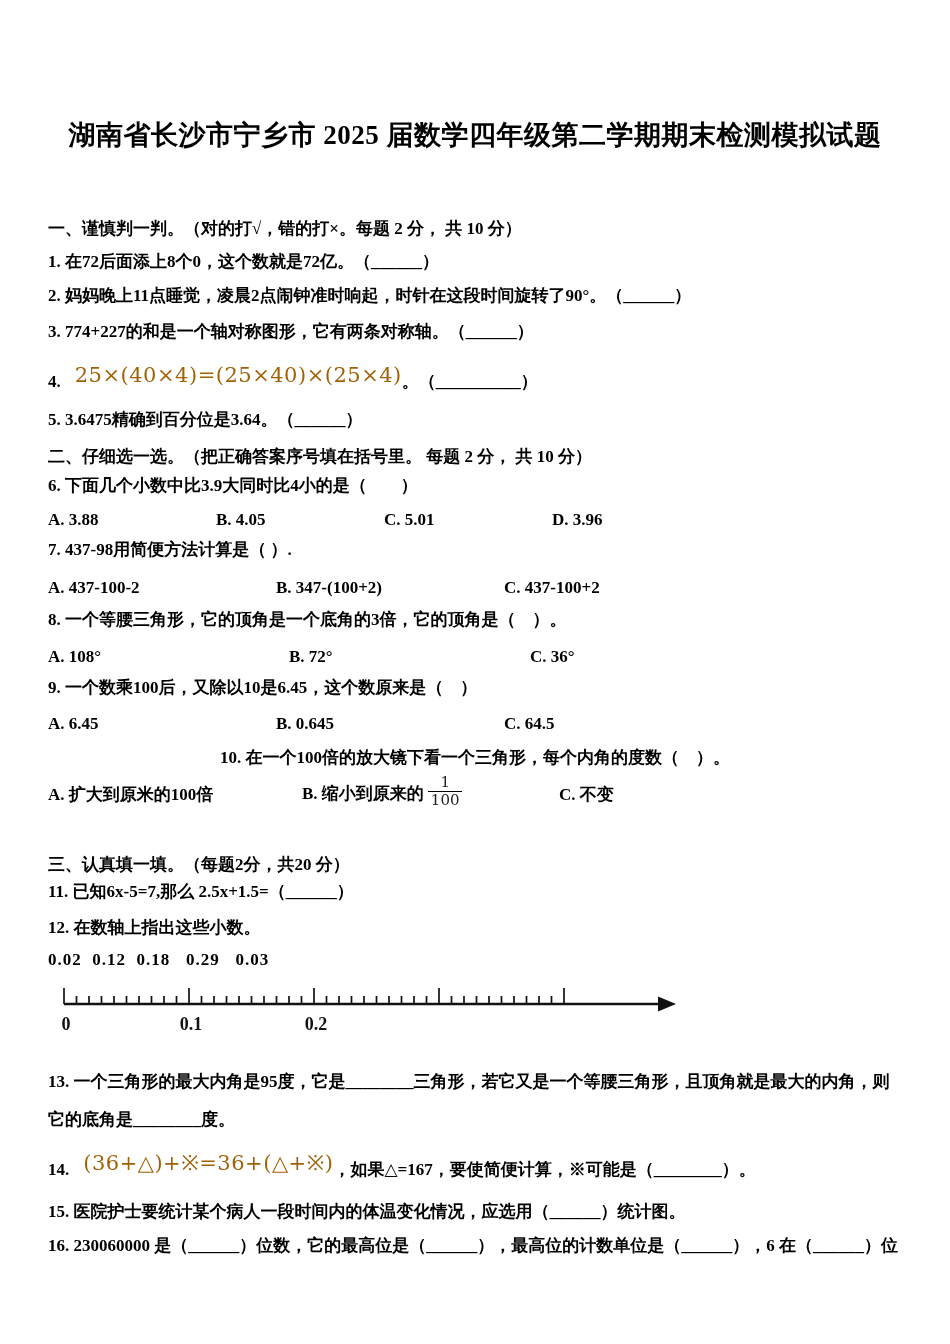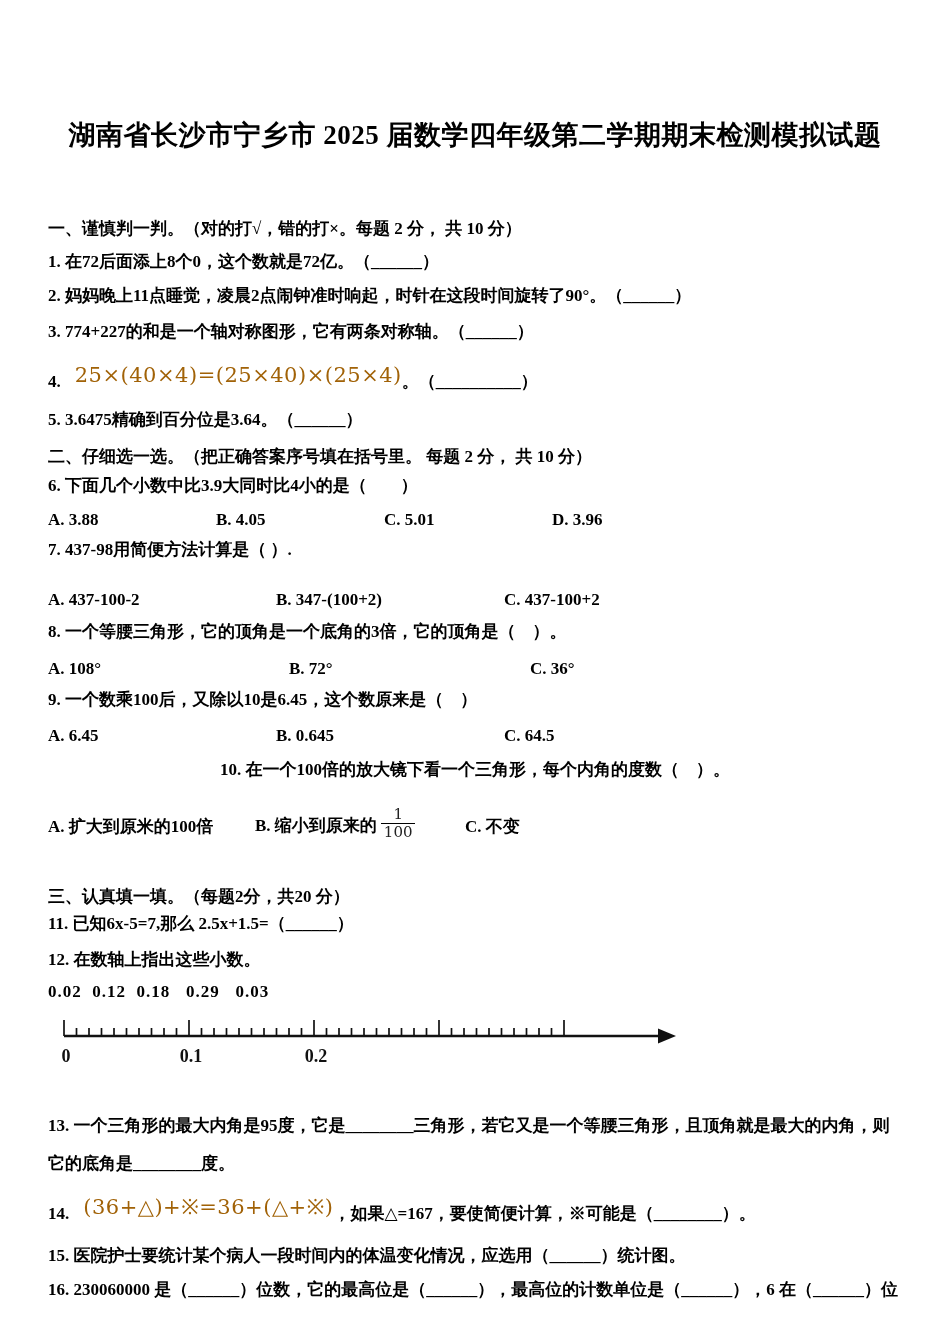--- a/index.html
+++ b/index.html
@@ -62,39 +62,39 @@
 
   <div class="line sec" style="margin-top:12px;">二、仔细选一选。（把正确答案序号填在括号里。 每题 2 分， 共 10 分）</div>
   <div class="line q" style="margin-top:4px;">6. 下面几个小数中比3.9大同时比4小的是（　　）</div>
   <div class="opts opts4" style="margin-top:10px;">
     <span>A. 3.88</span>
     <span>B. 4.05</span>
     <span>C. 5.01</span>
     <span>D. 3.96</span>
   </div>
   <div class="line q" style="margin-top:6px;">7. 437-98用简便方法计算是（ ）.</div>
-  <div class="opts opts3" style="margin-top:26px;">
+  <div class="opts opts3" style="margin-top:14px;">
     <span>A. 437-100-2</span>
     <span>B. 347-(100+2)</span>
     <span>C. 437-100+2</span>
   </div>
   <div class="line q" style="margin-top:8px;">8. 一个等腰三角形，它的顶角是一个底角的3倍，它的顶角是（　）。</div>
   <div class="opts opts3" style="margin-top:13px;gap:13px;">
     <span>A. 108°</span>
     <span>B. 72°</span>
     <span>C. 36°</span>
   </div>
   <div class="line q" style="margin-top:7px;">9. 一个数乘100后，又除以10是6.45，这个数原来是（　）</div>
   <div class="opts opts3" style="margin-top:12px;">
     <span>A. 6.45</span>
     <span>B. 0.645</span>
     <span>C. 64.5</span>
   </div>
   <div class="line q" style="text-align:center;">10. 在一个100倍的放大镜下看一个三角形，每个内角的度数（　）。</div>
-  <div class="opts row-q10" style="margin-top:20px;">
+  <div class="opts row-q10" style="margin-top:0;gap:47px;">
     <span class="optsA">A. 扩大到原米的100倍</span>
     <span class="optsB">
       <span>B. 缩小到原来的</span><span class="frac">
           <span class="fn">1</span>
           <span class="fd">100</span>
         </span>
     </span>
     <span>C. 不变</span>
   </div>
 
@@ -147,21 +147,21 @@
         <line x1="489.5" x2="489.5" y1="16" y2="24"></line>
         <line x1="502" x2="502" y1="8" y2="24"></line>
       </g>
     <line x1="2" y1="24" x2="600" y2="24" stroke="#111" stroke-width="2.6"></line>
     <path d="M614,24 L596,16.5 L596,31.5 Z" fill="#111"></path>
     <text x="4" y="50" text-anchor="middle">0</text>
     <text x="129" y="50" text-anchor="middle">0.1</text>
     <text x="254" y="50" text-anchor="middle">0.2</text>
   </svg>
 
-  <div class="line q" style="margin-top:46px;">13. 一个三角形的最大内角是95度，它是________三角形，若它又是一个等腰三角形，且顶角就是最大的内角，则</div>
+  <div class="line q" style="margin-top:34px;">13. 一个三角形的最大内角是95度，它是________三角形，若它又是一个等腰三角形，且顶角就是最大的内角，则</div>
   <div class="line q" style="margin-top:14px;">它的底角是________度。</div>
 
   <div class="formula-row" style="margin-top:8px;height:42px;">
     <span class="flabel">14.</span>
     <span class="math">(36+△)+※=36+(△+※)</span>
     <span>，如果△=167，要使简便计算，※可能是（________）。</span>
   </div>
 
   <div class="line q" style="margin-top:18px;">15. 医院护士要统计某个病人一段时间内的体温变化情况，应选用（______）统计图。</div>
   <div class="line q" style="margin-top:10px;">16. 230060000 是（______）位数，它的最高位是（______），最高位的计数单位是（______），6 在（______）位</div>

